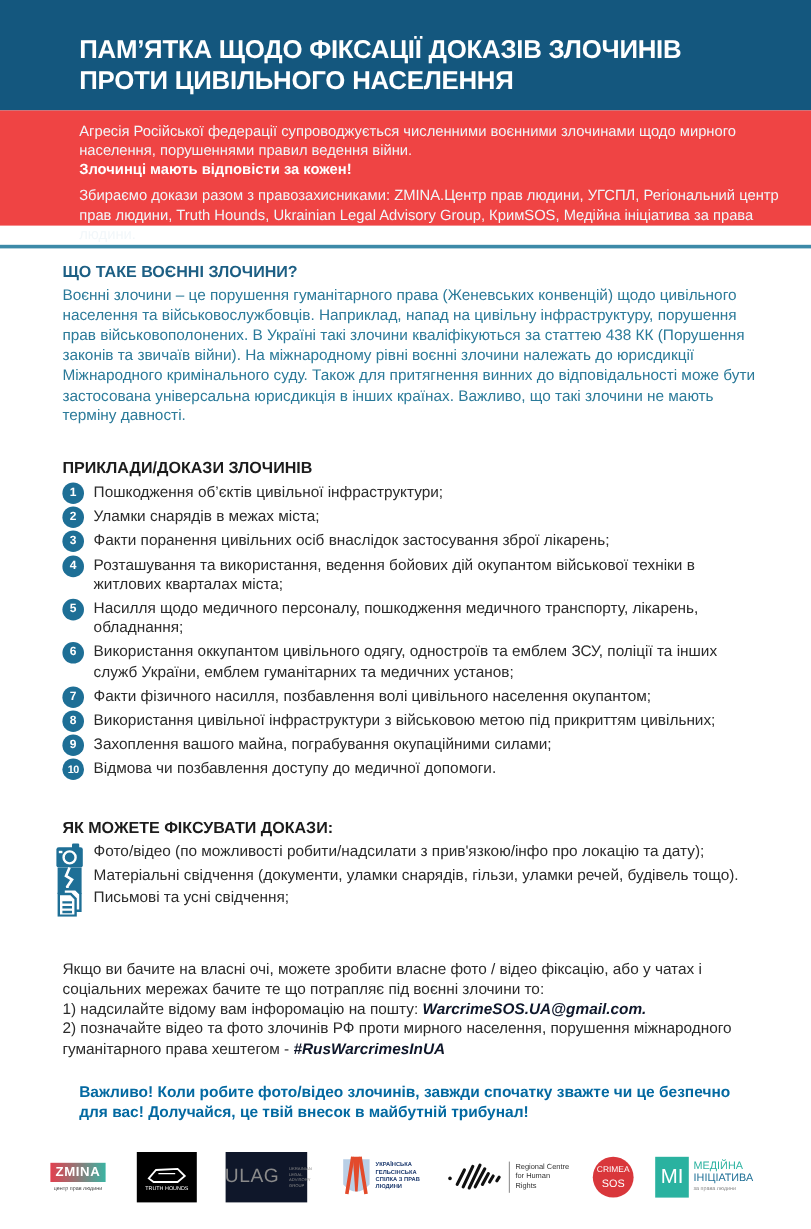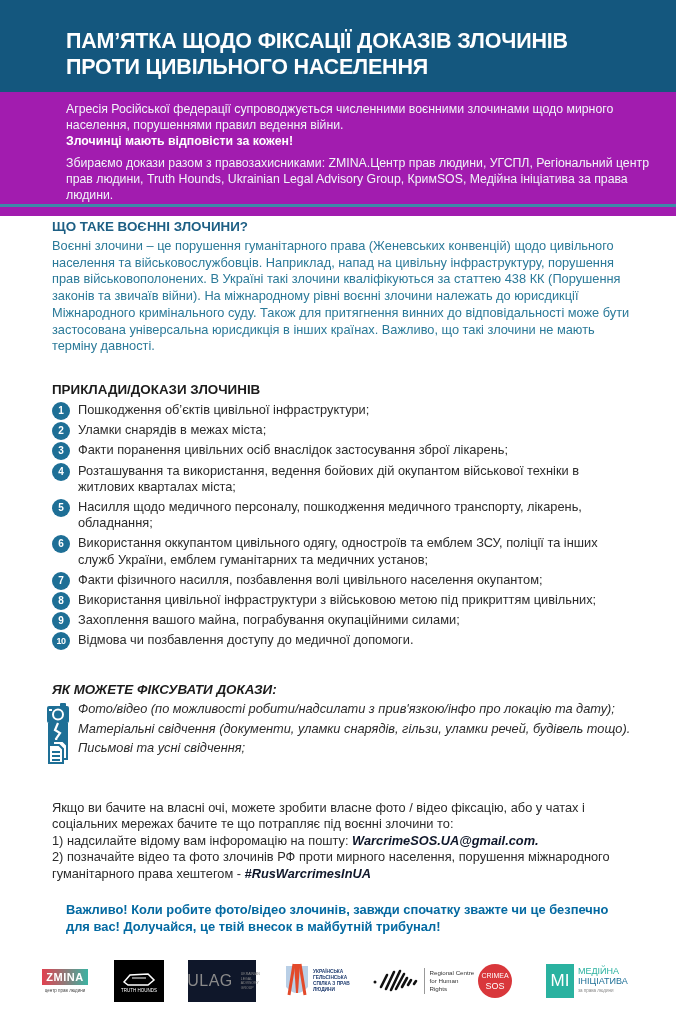--- a/index.html
+++ b/index.html
@@ -1,39 +1,39 @@
 <!DOCTYPE html>
 <html><head>
 <meta charset="utf-8">
 <style>
   * { box-sizing: border-box; margin: 0; padding: 0; }
   html, body { width: 676px; height: 1024px; background: #ffffff; overflow: hidden; }
   body { font-family: "Liberation Sans", sans-serif; color: #2b2b2b; position: relative; }
 
   .hdr-top { position: absolute; left: 0; top: 0; width: 676px; height: 92px; background: #14577e; }
   .hdr-title { position: absolute; left: 66px; top: 28px; width: 560px; color: #ffffff; font-weight: bold; font-size: 21.5px; line-height: 26px; letter-spacing: -0.2px; }
-  .hdr-sub { position: absolute; left: 0; top: 92px; width: 676px; height: 124px; background: #a21caf; }
+  .hdr-sub { position: absolute; left: 0; top: 92px; width: 676px; height: 96px; background: #ef4444; }
   .hdr-sub .txt { position: absolute; left: 66px; top: 9px; width: 590px; color: #f2f7fa; font-size: 12.3px; line-height: 16px; }
   .hdr-sub .txt p + p { margin-top: 6px; }
   .hdr-sub b { font-weight: bold; color: #ffffff; }
   .hdr-edge { position: absolute; left: 0; top: 204px; width: 676px; height: 3px; background: #3d8aa8; }
 
   .section { position: absolute; left: 52px; width: 580px; }
   .sec-h { font-weight: bold; font-size: 13.4px; color: #1c1c1c; line-height: 18px; }
   .whatis { top: 218px; }
   .whatis .sec-h { color: #1d5f84; }
   .whatis .body { color: #2b7a99; font-size: 12.8px; line-height: 16.7px; margin-top: 2px; }
 
   .examples { top: 381px; }
   .ex-list { list-style: none; margin-top: 3px; }
   .ex-item { position: relative; padding-left: 26px; font-size: 12.8px; line-height: 16.2px; margin-bottom: 4px; color: #2b2b2b; }
   .num { position: absolute; left: 0; top: 0; width: 18px; height: 18px; border-radius: 50%; background: #1e6f96; color: #fff; font-size: 10px; font-weight: bold; text-align: center; line-height: 18px; }
   .num.two { font-size: 9px; letter-spacing: -0.5px; }
 
-  .how { top: 681px; font-style: italic; }
+  .how { top: 681px; }
   .how-list { list-style: none; margin-top: 2px; }
   .how-item { position: relative; padding-left: 26px; font-size: 12.8px; line-height: 16.5px; margin-bottom: 3px; }
   .how-ico { position: absolute; left: -6px; top: 0; width: 24px; height: 24px; }
 
   .bottom { top: 800px; font-size: 12.8px; line-height: 16.4px; }
   .email, .hashtag { color: #0f172a; font-weight: bold; font-style: italic; margin-top: 48px; }
   .warn { position: absolute; left: 66px; top: 901px; width: 560px; color: #0369a1; font-weight: bold; font-size: 12.9px; line-height: 17px; }
 
   .logos { position: absolute; left: 0; top: 960px; width: 676px; height: 50px; }
   .logo { position: absolute; top: 0; height: 42px; display: flex; align-items: center; justify-content: center; }
@@ -141,21 +141,21 @@
     <span style="font-size:4.8px;font-weight:bold;color:#1d3a6e;width:42px;line-height:6px;margin-left:4px;">УКРАЇНСЬКА ГЕЛЬСІНСЬКА СПІЛКА З ПРАВ ЛЮДИНИ</span>
   </div>
   <div class="logo" style="left:372px;width:104px;">
     <svg width="46" height="24" viewBox="0 0 46 24">
       <circle cx="2" cy="13" r="1.5" fill="#111"></circle>
       <path d="M8 18 L14 6 M13 20 L21 3 M18 21 L27 2 M23 20 L31 5 M29 18 L34 9 M35 16 L38 11 M41 15 L43 12" stroke="#111" stroke-width="2.6" stroke-linecap="round"></path>
     </svg>
     <span style="width:1px;height:26px;background:#999;margin:0 5px;"></span>
     <span style="font-size:6.2px;color:#333;width:46px;line-height:8px;">Regional Centre for Human Rights</span>
   </div>
-  <div class="logo" style="left:477px;width:36px;">
+  <div class="logo" style="left:493px;width:36px;">
     <div style="width:34px;height:34px;border-radius:50%;background:#d9373b;color:#fff;display:flex;flex-direction:column;align-items:center;justify-content:center;line-height:10px;">
       <span style="font-size:7px;">CRIMEA</span>
       <span style="font-size:9px;">SOS</span>
     </div>
   </div>
   <div class="logo" style="left:546px;width:90px;justify-content:flex-start;">
     <div style="width:28px;height:34px;background:#2ab2a0;color:#fff;font-size:17px;display:flex;align-items:center;justify-content:center;">МІ</div>
     <div style="margin-left:4px;color:#2ab2a0;line-height:10px;">
       <div style="font-size:9px;">МЕДІЙНА</div>
       <div style="font-size:9px;color:#1e6f96;">ІНІЦІАТИВА</div>

